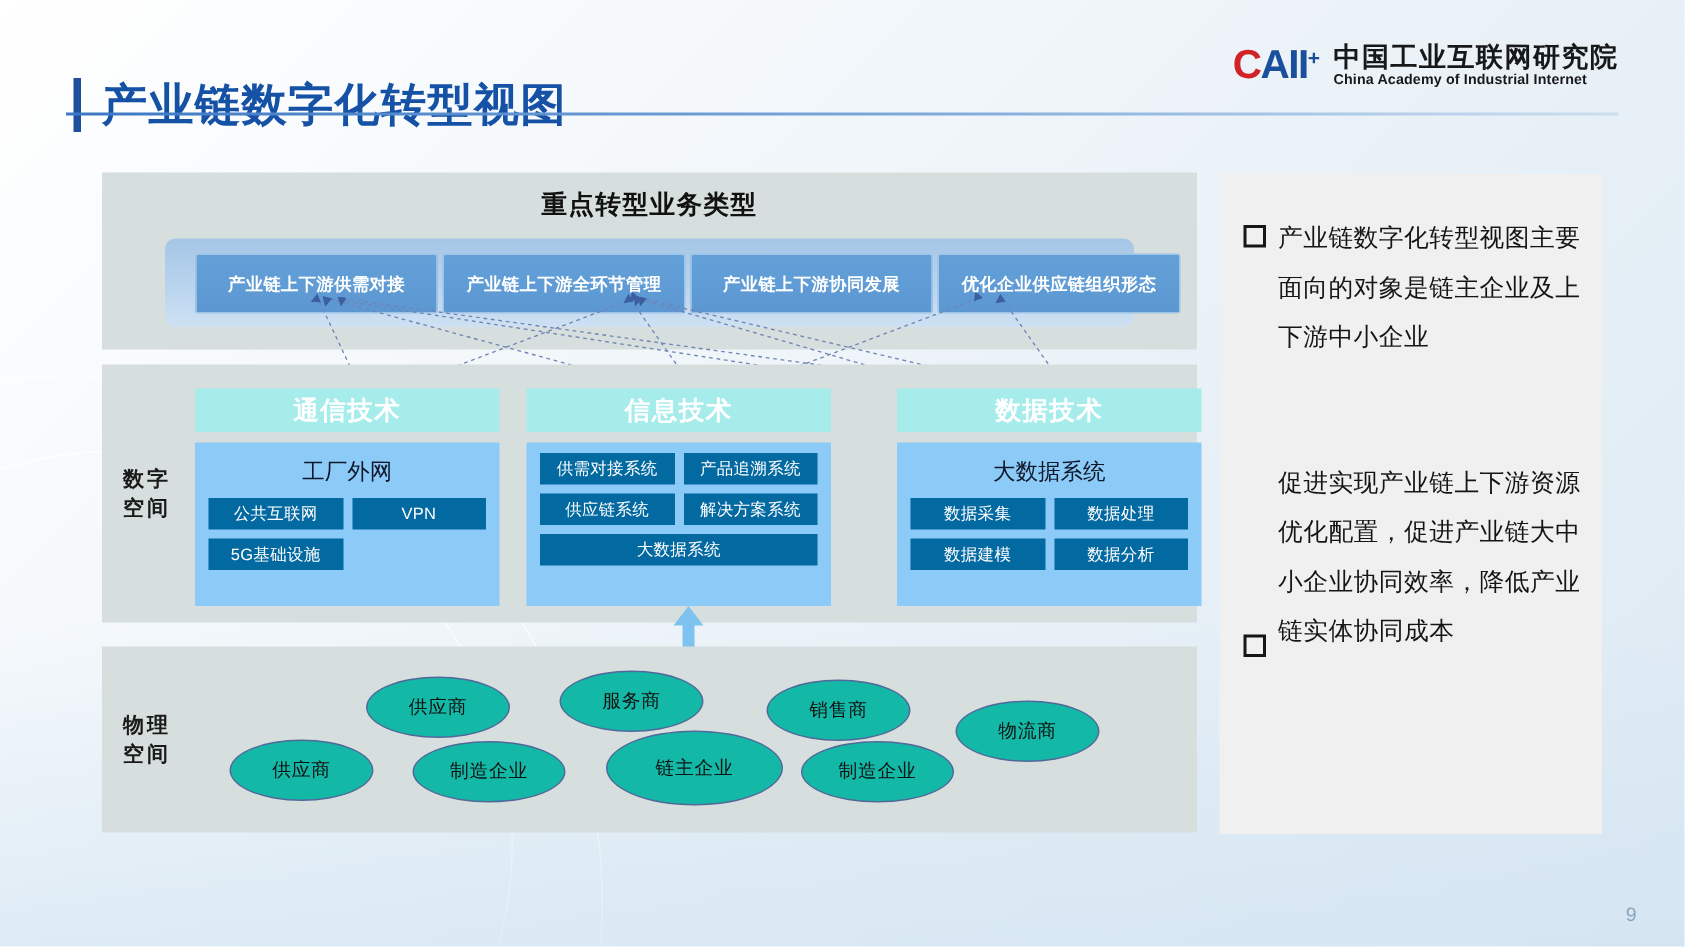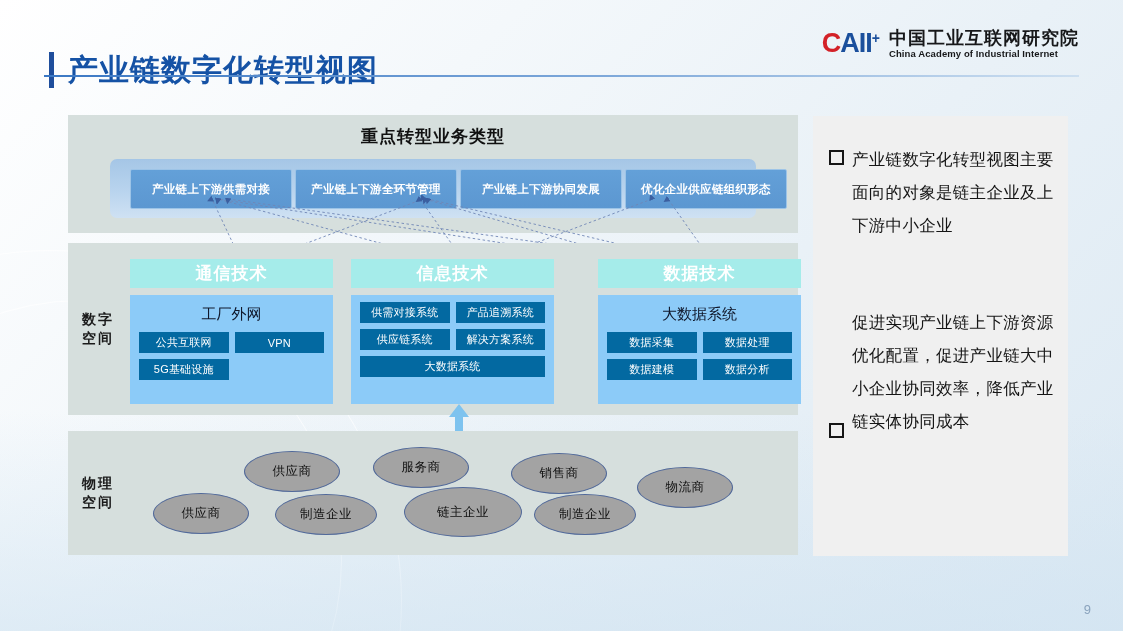--- a/index.html
+++ b/index.html
@@ -74,21 +74,21 @@
     display:flex;align-items:center;justify-content:center;height:21px;flex:0 0 auto;
     padding:0 6px;letter-spacing:.2px;white-space:nowrap;}
   .chip.wide{flex:1 1 100%;}
   .chip.half{width:calc(50% - 3px);padding:0;}
 
   
   #space-arrow{position:absolute;left:446px;top:404px;width:26px;height:48px;}
 
   
   .ellipse{position:absolute;border:1px solid #51699a;border-radius:50%;
-    background:#a3a3a3;
+    background:#14b8a6;
     display:flex;align-items:center;justify-content:center;
     font-size:12.5px;color:#111;white-space:nowrap;letter-spacing:.5px;}
 
   
   #notes-panel{position:absolute;left:813px;top:116px;width:255px;height:440px;background:#f0f0f0;}
   .note{position:absolute;left:16px;width:226px;display:flex;gap:8px;}
   #note-0{top:27px;}
   #note-1{top:190px;align-items:flex-end;}
   .note-marker{flex:0 0 auto;width:11px;height:11px;border:2.5px solid #161616;margin-top:7px;}
   .note-text{font-size:16.5px;color:#151515;line-height:2.0;letter-spacing:.3px;}

